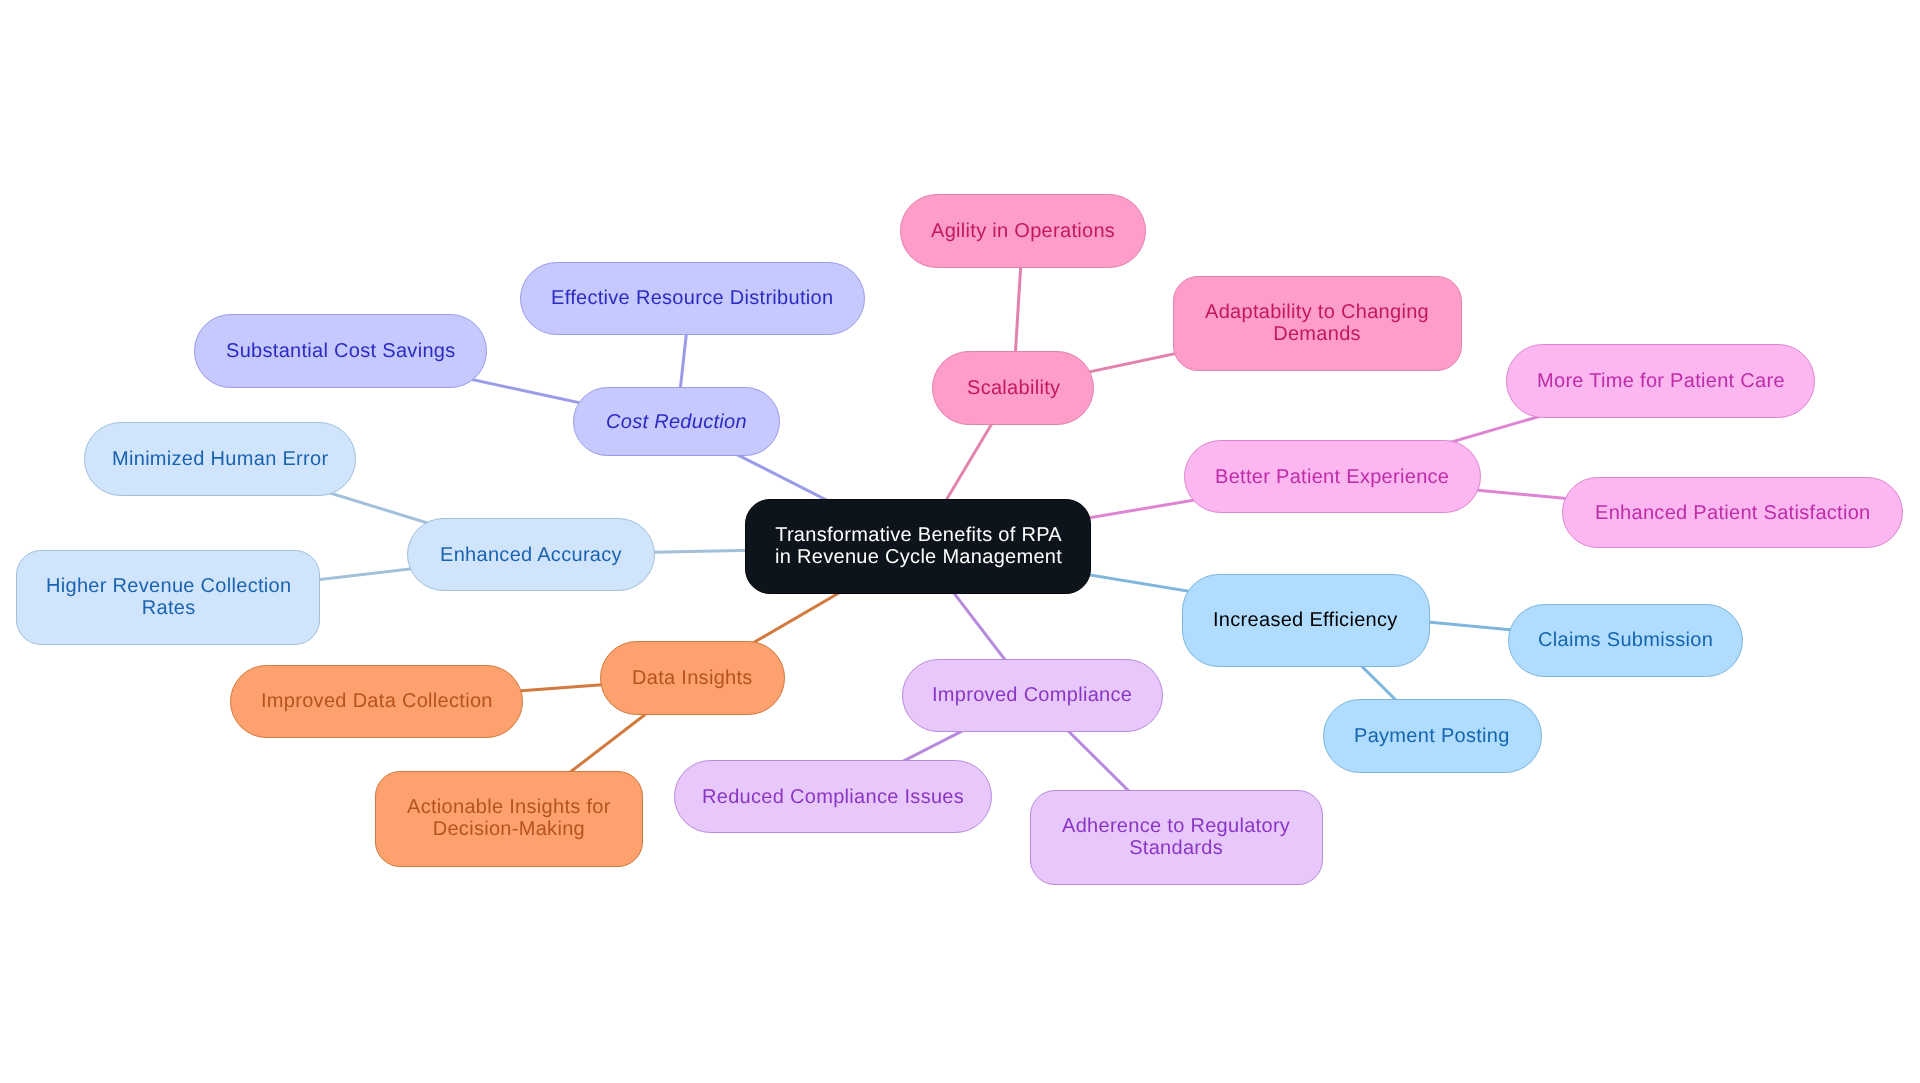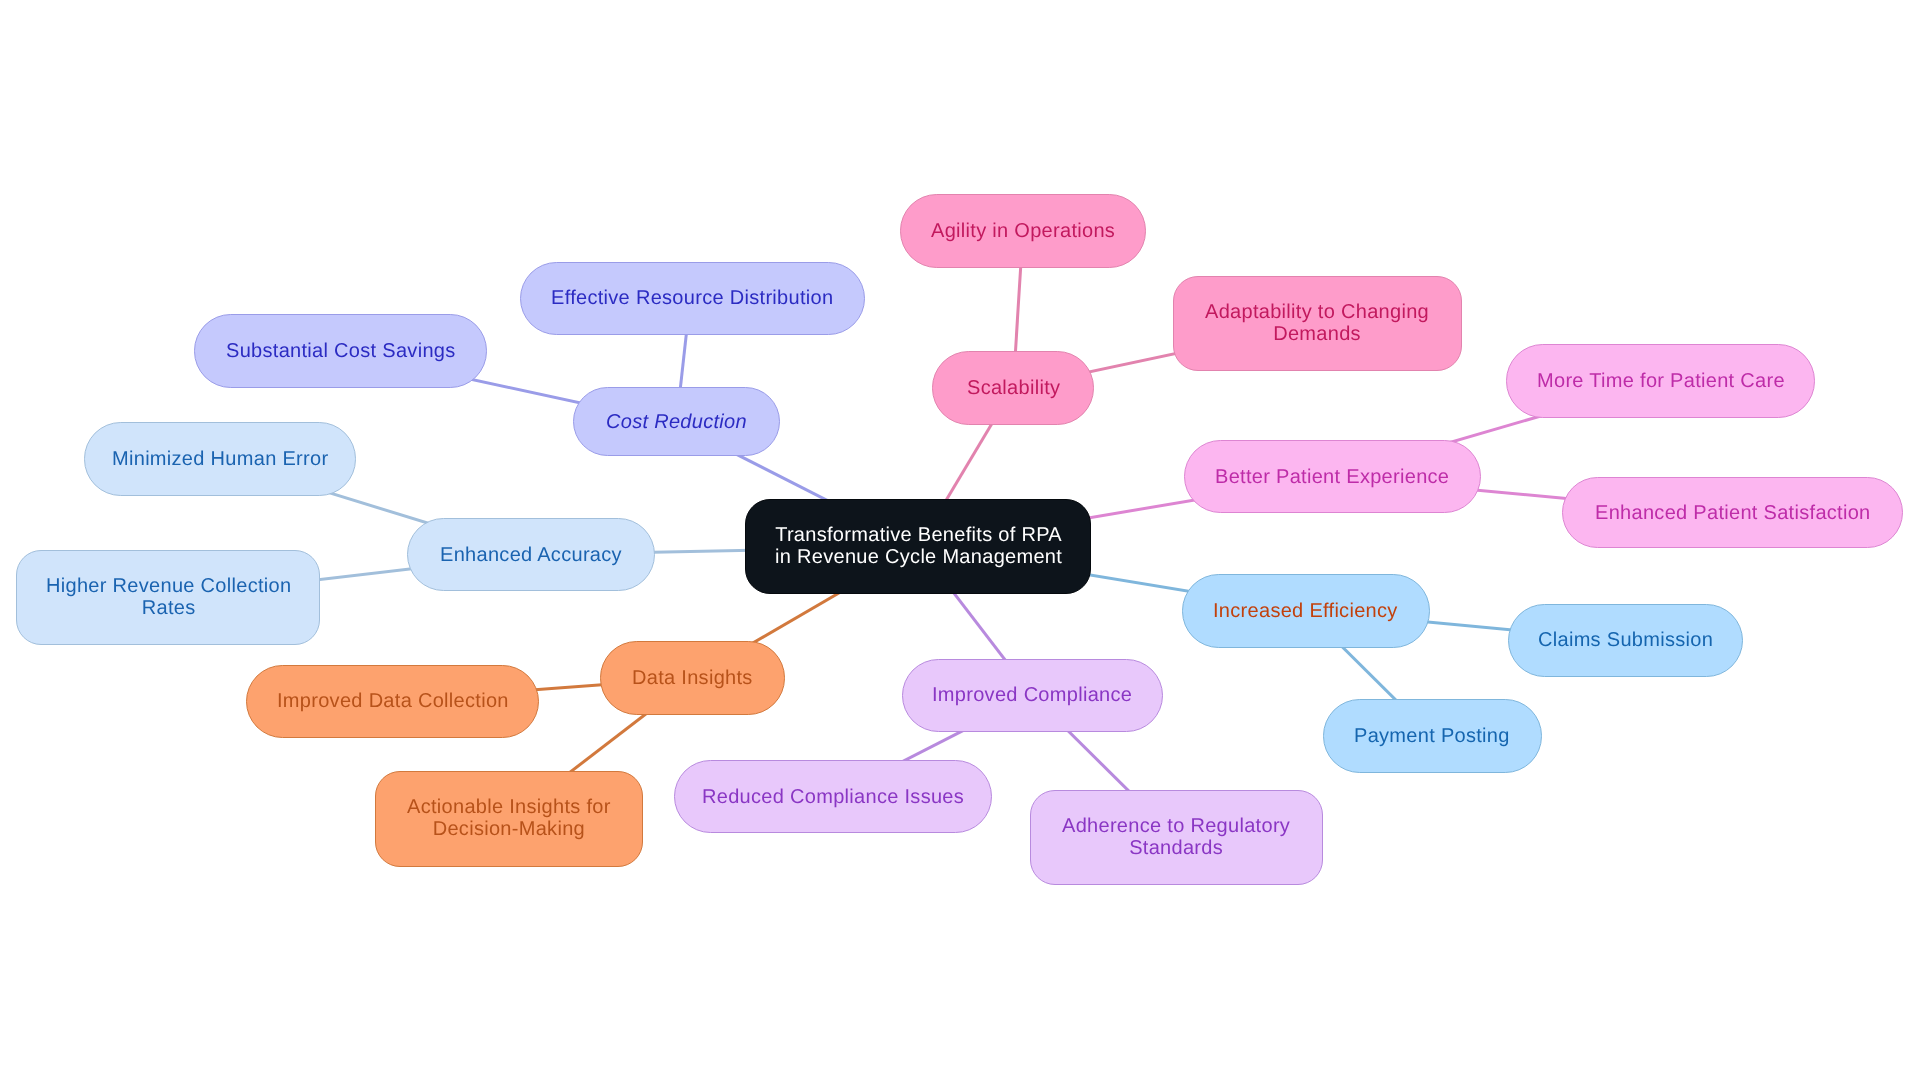--- a/index.html
+++ b/index.html
@@ -45,28 +45,28 @@
 <div class="node root multiline" style="left: 745.4px; top: 499.15px; width: 345.85px; height: 95.1px; border-radius: 25px; background: rgb(13, 20, 27); border-color: rgb(5, 9, 13); color: rgb(255, 255, 255);"><span class="label">Transformative Benefits of RPA
 in Revenue Cycle Management</span></div>
     <div class="node" style="left: 572.9px; top: 387.1px; width: 207px; height: 69px; border-radius: 36.7px; background: rgb(197, 201, 253); border-color: rgb(154, 156, 232); color: rgb(43, 43, 194); font-style: italic;"><span class="label">Cost Reduction</span></div>
     <div class="node" style="left: 520.4px; top: 239.7px; width: 344.6px; height: 73.4px; border-radius: 36.7px; background: rgb(197, 201, 253); border-color: rgb(154, 156, 232); color: rgb(43, 43, 194); margin-top: 22px;"><span class="label">Effective Resource Distribution</span></div>
     <div class="node" style="left: 194.1px; top: 314.3px; width: 292.8px; height: 73.4px; border-radius: 36.7px; background: rgb(197, 201, 253); border-color: rgb(154, 156, 232); color: rgb(43, 43, 194);"><span class="label">Substantial Cost Savings</span></div>
     <div class="node" style="left: 406.5px; top: 518.1px; width: 248.4px; height: 73.4px; border-radius: 36.7px; background: rgb(208, 228, 251); border-color: rgb(162, 191, 219); color: rgb(26, 99, 176);"><span class="label">Enhanced Accuracy</span></div>
     <div class="node" style="left: 84.2px; top: 422.4px; width: 271.8px; height: 73.4px; border-radius: 36.7px; background: rgb(208, 228, 251); border-color: rgb(162, 191, 219); color: rgb(26, 99, 176);"><span class="label">Minimized Human Error</span></div>
     <div class="node" style="left: 600px; top: 641.3px; width: 185.3px; height: 73.4px; border-radius: 36.7px; background: rgb(253, 162, 110); border-color: rgb(210, 121, 61); color: rgb(183, 82, 26);"><span class="label">Data Insights</span></div>
     <div class="node multiline" style="left: 16.3px; top: 549.75px; width: 304.1px; height: 95.1px; border-radius: 25px; background: rgb(208, 228, 251); border-color: rgb(162, 191, 219); color: rgb(26, 99, 176);"><span class="label">Higher Revenue Collection
 Rates</span></div>
-    <div class="node" style="left: 246px; top: 664.7px; width: 293.3px; height: 73.4px; border-radius: 36.7px; background: rgb(253, 162, 110); border-color: rgb(210, 121, 61); color: rgb(183, 82, 26);"><span class="label">Improved Data Collection</span></div>
+    <div class="node" style="left: 230px; top: 664.7px; width: 293.3px; height: 73.4px; border-radius: 36.7px; background: rgb(253, 162, 110); border-color: rgb(210, 121, 61); color: rgb(183, 82, 26);"><span class="label">Improved Data Collection</span></div>
     <div class="node multiline" style="left: 375.2px; top: 771.45px; width: 267.9px; height: 95.1px; border-radius: 25px; background: rgb(253, 162, 110); border-color: rgb(210, 121, 61); color: rgb(183, 82, 26);"><span class="label">Actionable Insights for
 Decision-Making</span></div>
     <div class="node" style="left: 901.6px; top: 658.6px; width: 261.2px; height: 73.4px; border-radius: 36.7px; background: rgb(232, 200, 251); border-color: rgb(184, 138, 222); color: rgb(138, 54, 196);"><span class="label">Improved Compliance</span></div>
     <div class="node" style="left: 674.4px; top: 760.1px; width: 318.1px; height: 73.4px; border-radius: 36.7px; background: rgb(232, 200, 251); border-color: rgb(184, 138, 222); color: rgb(138, 54, 196);"><span class="label">Reduced Compliance Issues</span></div>
     <div class="node multiline" style="left: 1029.5px; top: 790.35px; width: 293.2px; height: 95.1px; border-radius: 25px; background: rgb(232, 200, 251); border-color: rgb(184, 138, 222); color: rgb(138, 54, 196);"><span class="label">Adherence to Regulatory
 Standards</span></div>
-    <div class="node" style="left: 1181.5px; top: 573.8px; width: 248.3px; height: 74px; border-radius: 36.7px; background: rgb(176, 220, 255); border-color: rgb(127, 182, 220); color: #c2410c;"><span class="label">Increased Efficiency</span></div>
+    <div class="node" style="left: 1181.5px; top: 573.8px; width: 248.3px; height: 93px; border-radius: 36.7px; background: rgb(176, 220, 255); border-color: rgb(127, 182, 220); color: #000000;"><span class="label">Increased Efficiency</span></div>
     <div class="node" style="left: 1507.85px; top: 603.8px; width: 234.75px; height: 73.4px; border-radius: 36.7px; background: rgb(176, 220, 255); border-color: rgb(127, 182, 220); color: rgb(21, 101, 175);"><span class="label">Claims Submission</span></div>
     <div class="node" style="left: 1322.7px; top: 699.4px; width: 219px; height: 73.4px; border-radius: 36.7px; background: rgb(176, 220, 255); border-color: rgb(127, 182, 220); color: rgb(21, 101, 175);"><span class="label">Payment Posting</span></div>
     <div class="node" style="left: 932.3px; top: 351.4px; width: 161.8px; height: 73.4px; border-radius: 36.7px; background: rgb(254, 156, 202); border-color: rgb(226, 131, 174); color: rgb(194, 25, 94);"><span class="label">Scalability</span></div>
     <div class="node" style="left: 900.1px; top: 194.4px; width: 245.6px; height: 73.4px; border-radius: 36.7px; background: rgb(254, 156, 202); border-color: rgb(226, 131, 174); color: rgb(194, 25, 94);"><span class="label">Agility in Operations</span></div>
     <div class="node" style="left: 1183.85px; top: 440px; width: 297.05px; height: 73.4px; border-radius: 36.7px; background: rgb(252, 182, 240); border-color: rgb(221, 133, 210); color: rgb(190, 44, 168);"><span class="label">Better Patient Experience</span></div>
     <div class="node multiline" style="left: 1173px; top: 275.75px; width: 288.6px; height: 95.1px; border-radius: 25px; background: rgb(254, 156, 202); border-color: rgb(226, 131, 174); color: rgb(194, 25, 94);"><span class="label">Adaptability to Changing
 Demands</span></div>
     <div class="node" style="left: 1506.3px; top: 344.4px; width: 308.5px; height: 73.4px; border-radius: 36.7px; background: rgb(252, 182, 240); border-color: rgb(221, 133, 210); color: rgb(190, 44, 168);"><span class="label">More Time for Patient Care</span></div>
     <div class="node" style="left: 1561.9px; top: 477.4px; width: 341.36px; height: 71px; border-radius: 36.7px; background: rgb(252, 182, 240); border-color: rgb(221, 133, 210); color: rgb(190, 44, 168);"><span class="label">Enhanced Patient Satisfaction</span></div>
   </div>

